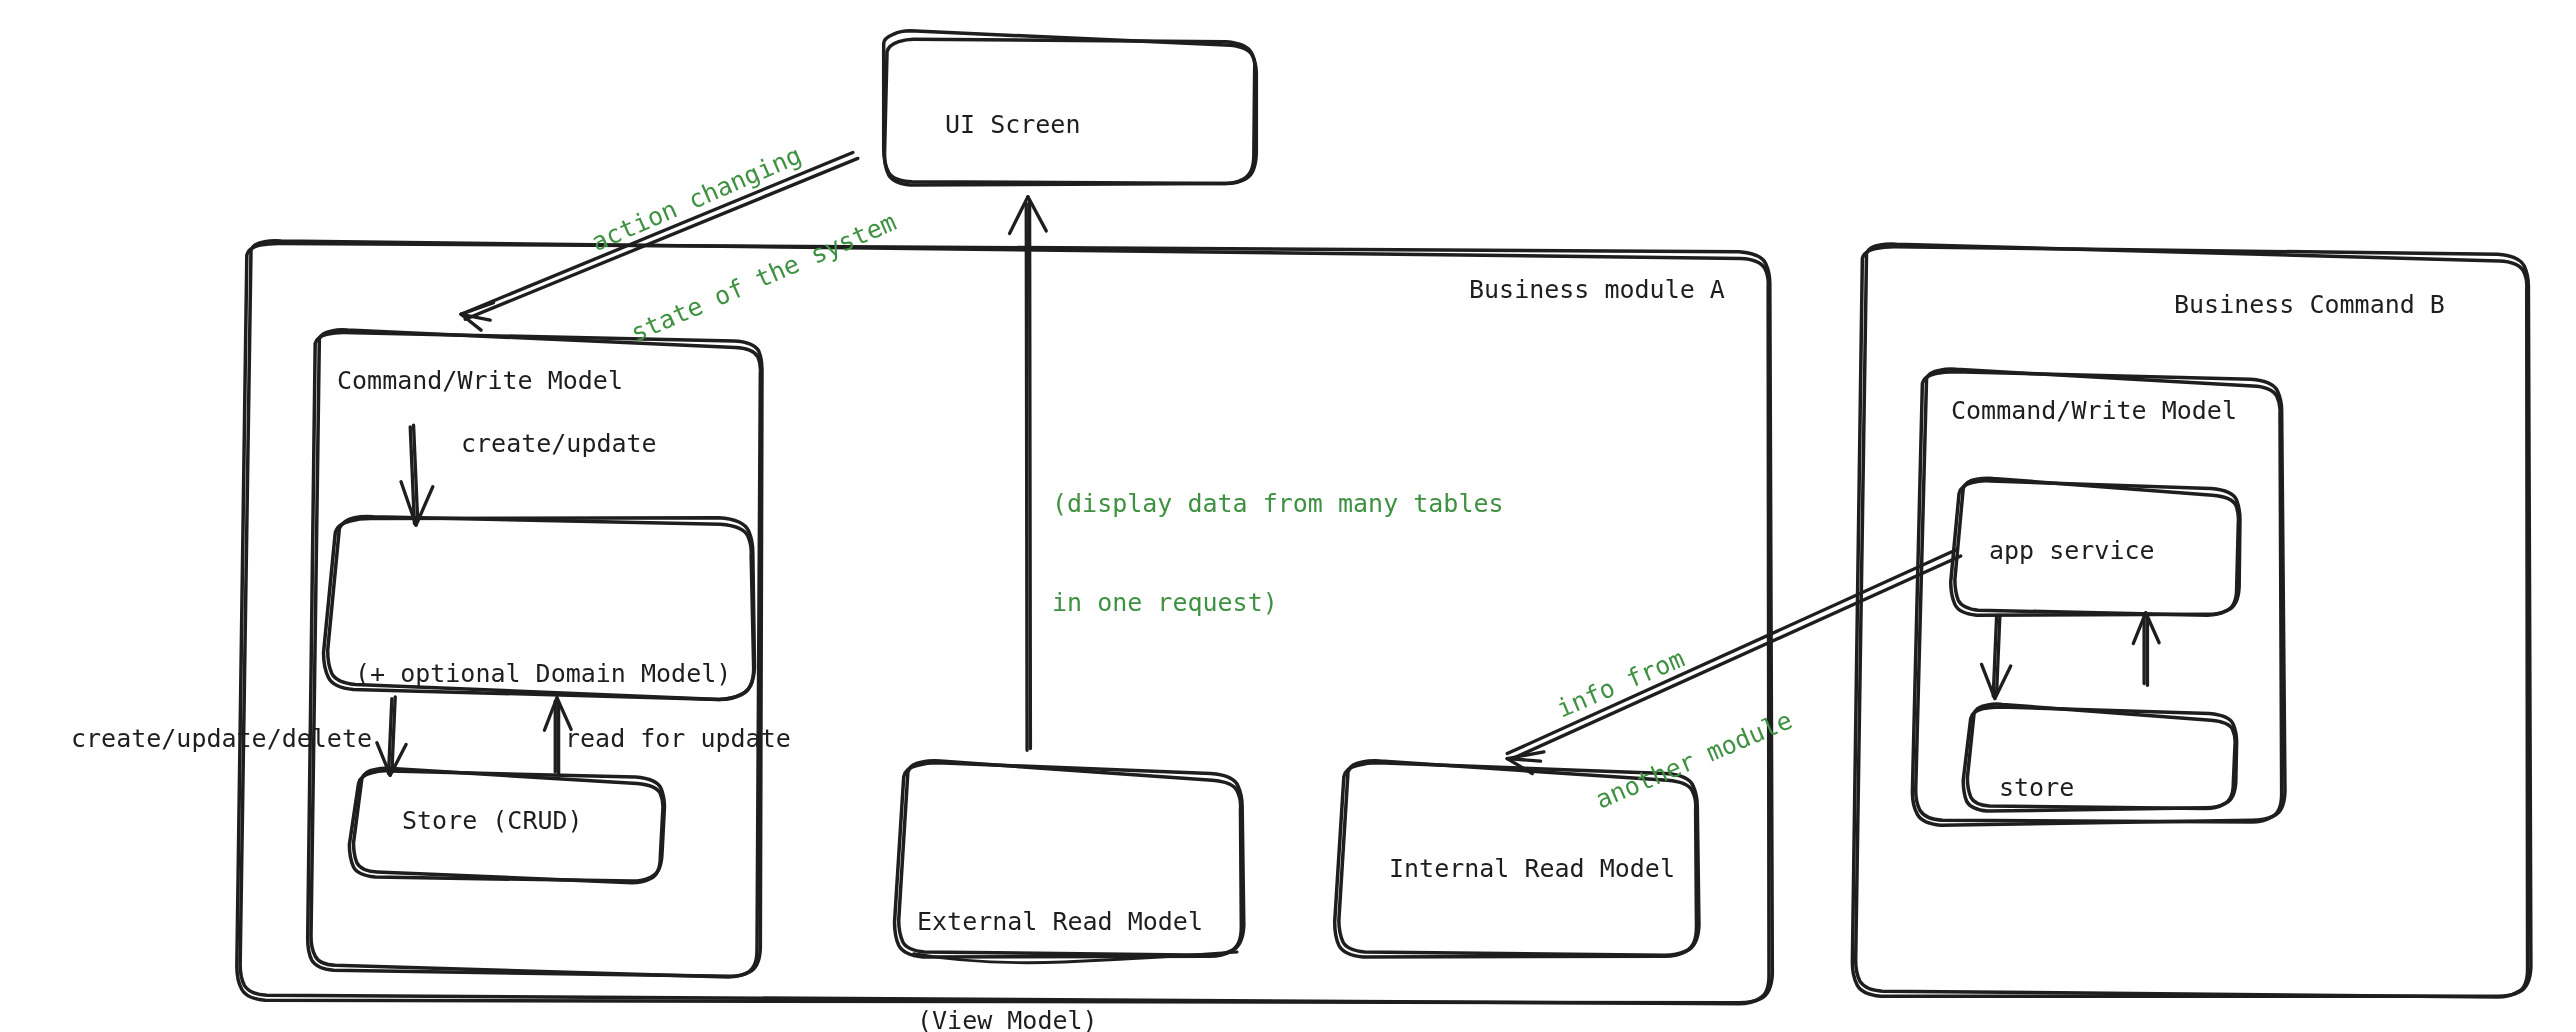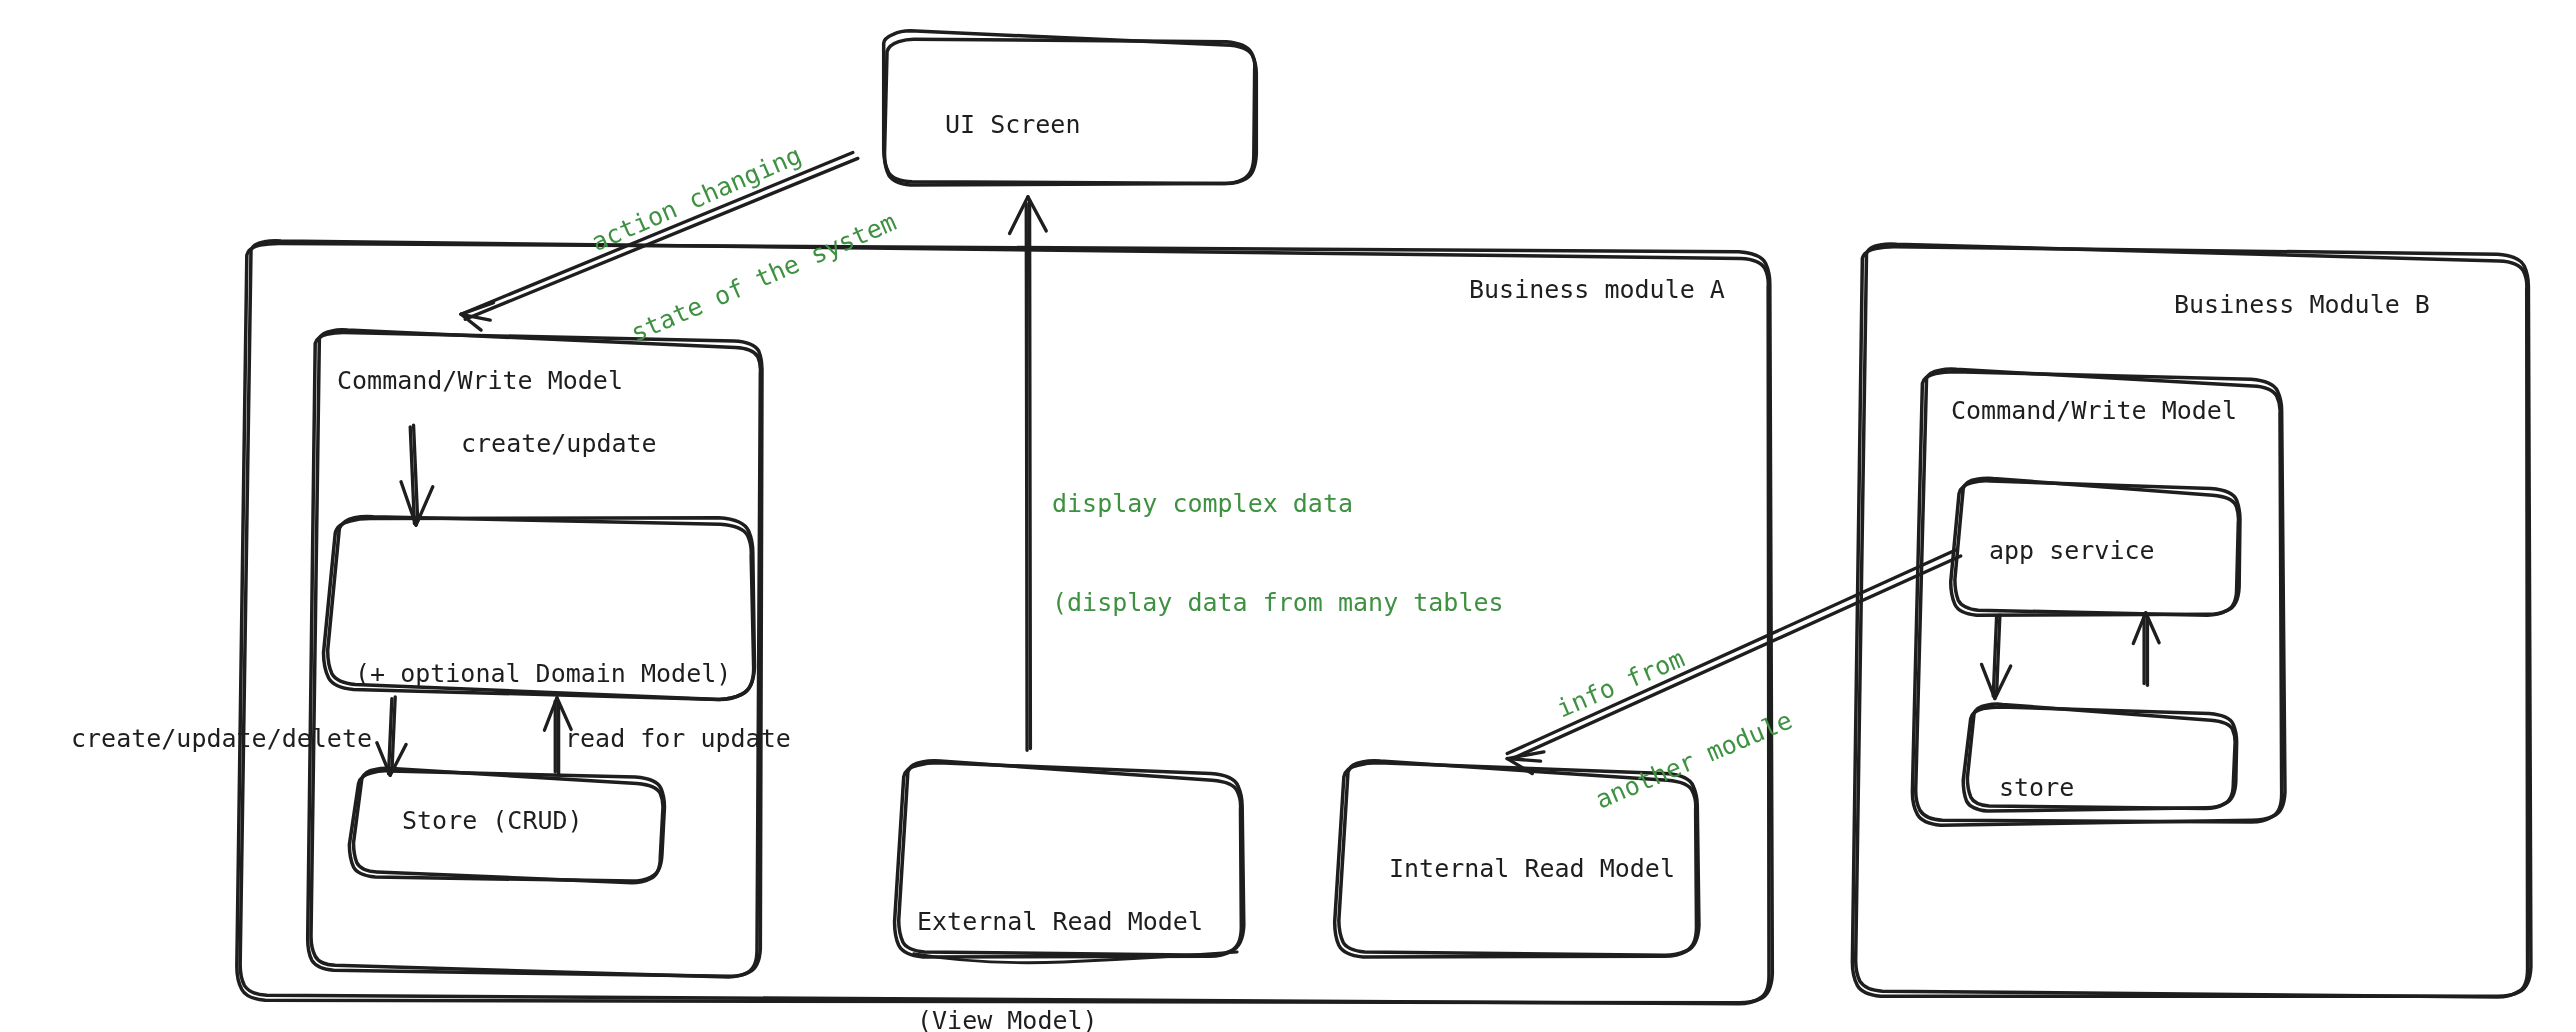--- a/index.html
+++ b/index.html
@@ -196,37 +196,37 @@
     <div>(+ optional Domain Model)</div>
   </div>
 
   <div class="lbl" style="left:71px; top:722px;">create/update/delete</div>
 
   <div class="lbl" style="left:565px; top:722px;">read for update</div>
 
   <div class="lbl box-label" style="left:402px; top:804px;">Store (CRUD)</div>
 
   <div class="lbl green" style="left:1052px; top:421px;">
-    <div>display complex data</div>
     <div>(display data from many tables</div>
+    <div>in one request)</div>
   </div>
 
   <div class="lbl box-label" style="left:917px; top:839px;">
     <div>External Read Model</div>
     <div>(View Model)</div>
   </div>
 
   <div class="lbl box-label" style="left:1389px; top:852px;text-align:center;">Internal Read Model</div>
 
   <div class="lbl green rot-b" style="left:1526px; top:634px;">
     <div>info from</div>
     <div>another module</div>
   </div>
 
-  <div class="lbl box-label" style="left:2174px; top:288px;">Business Module B</div>
+  <div class="lbl box-label" style="left:2174px; top:288px;">Business Command B</div>
 
   <div class="lbl box-label" style="left:1951px; top:394px;">Command/Write Model</div>
 
   <div class="lbl box-label" style="left:1989px; top:534px;text-align:right;">app service</div>
 
   <div class="lbl box-label" style="left:1999px; top:740px;margin-top:31px;">store</div>
 
 </div>
 
 

